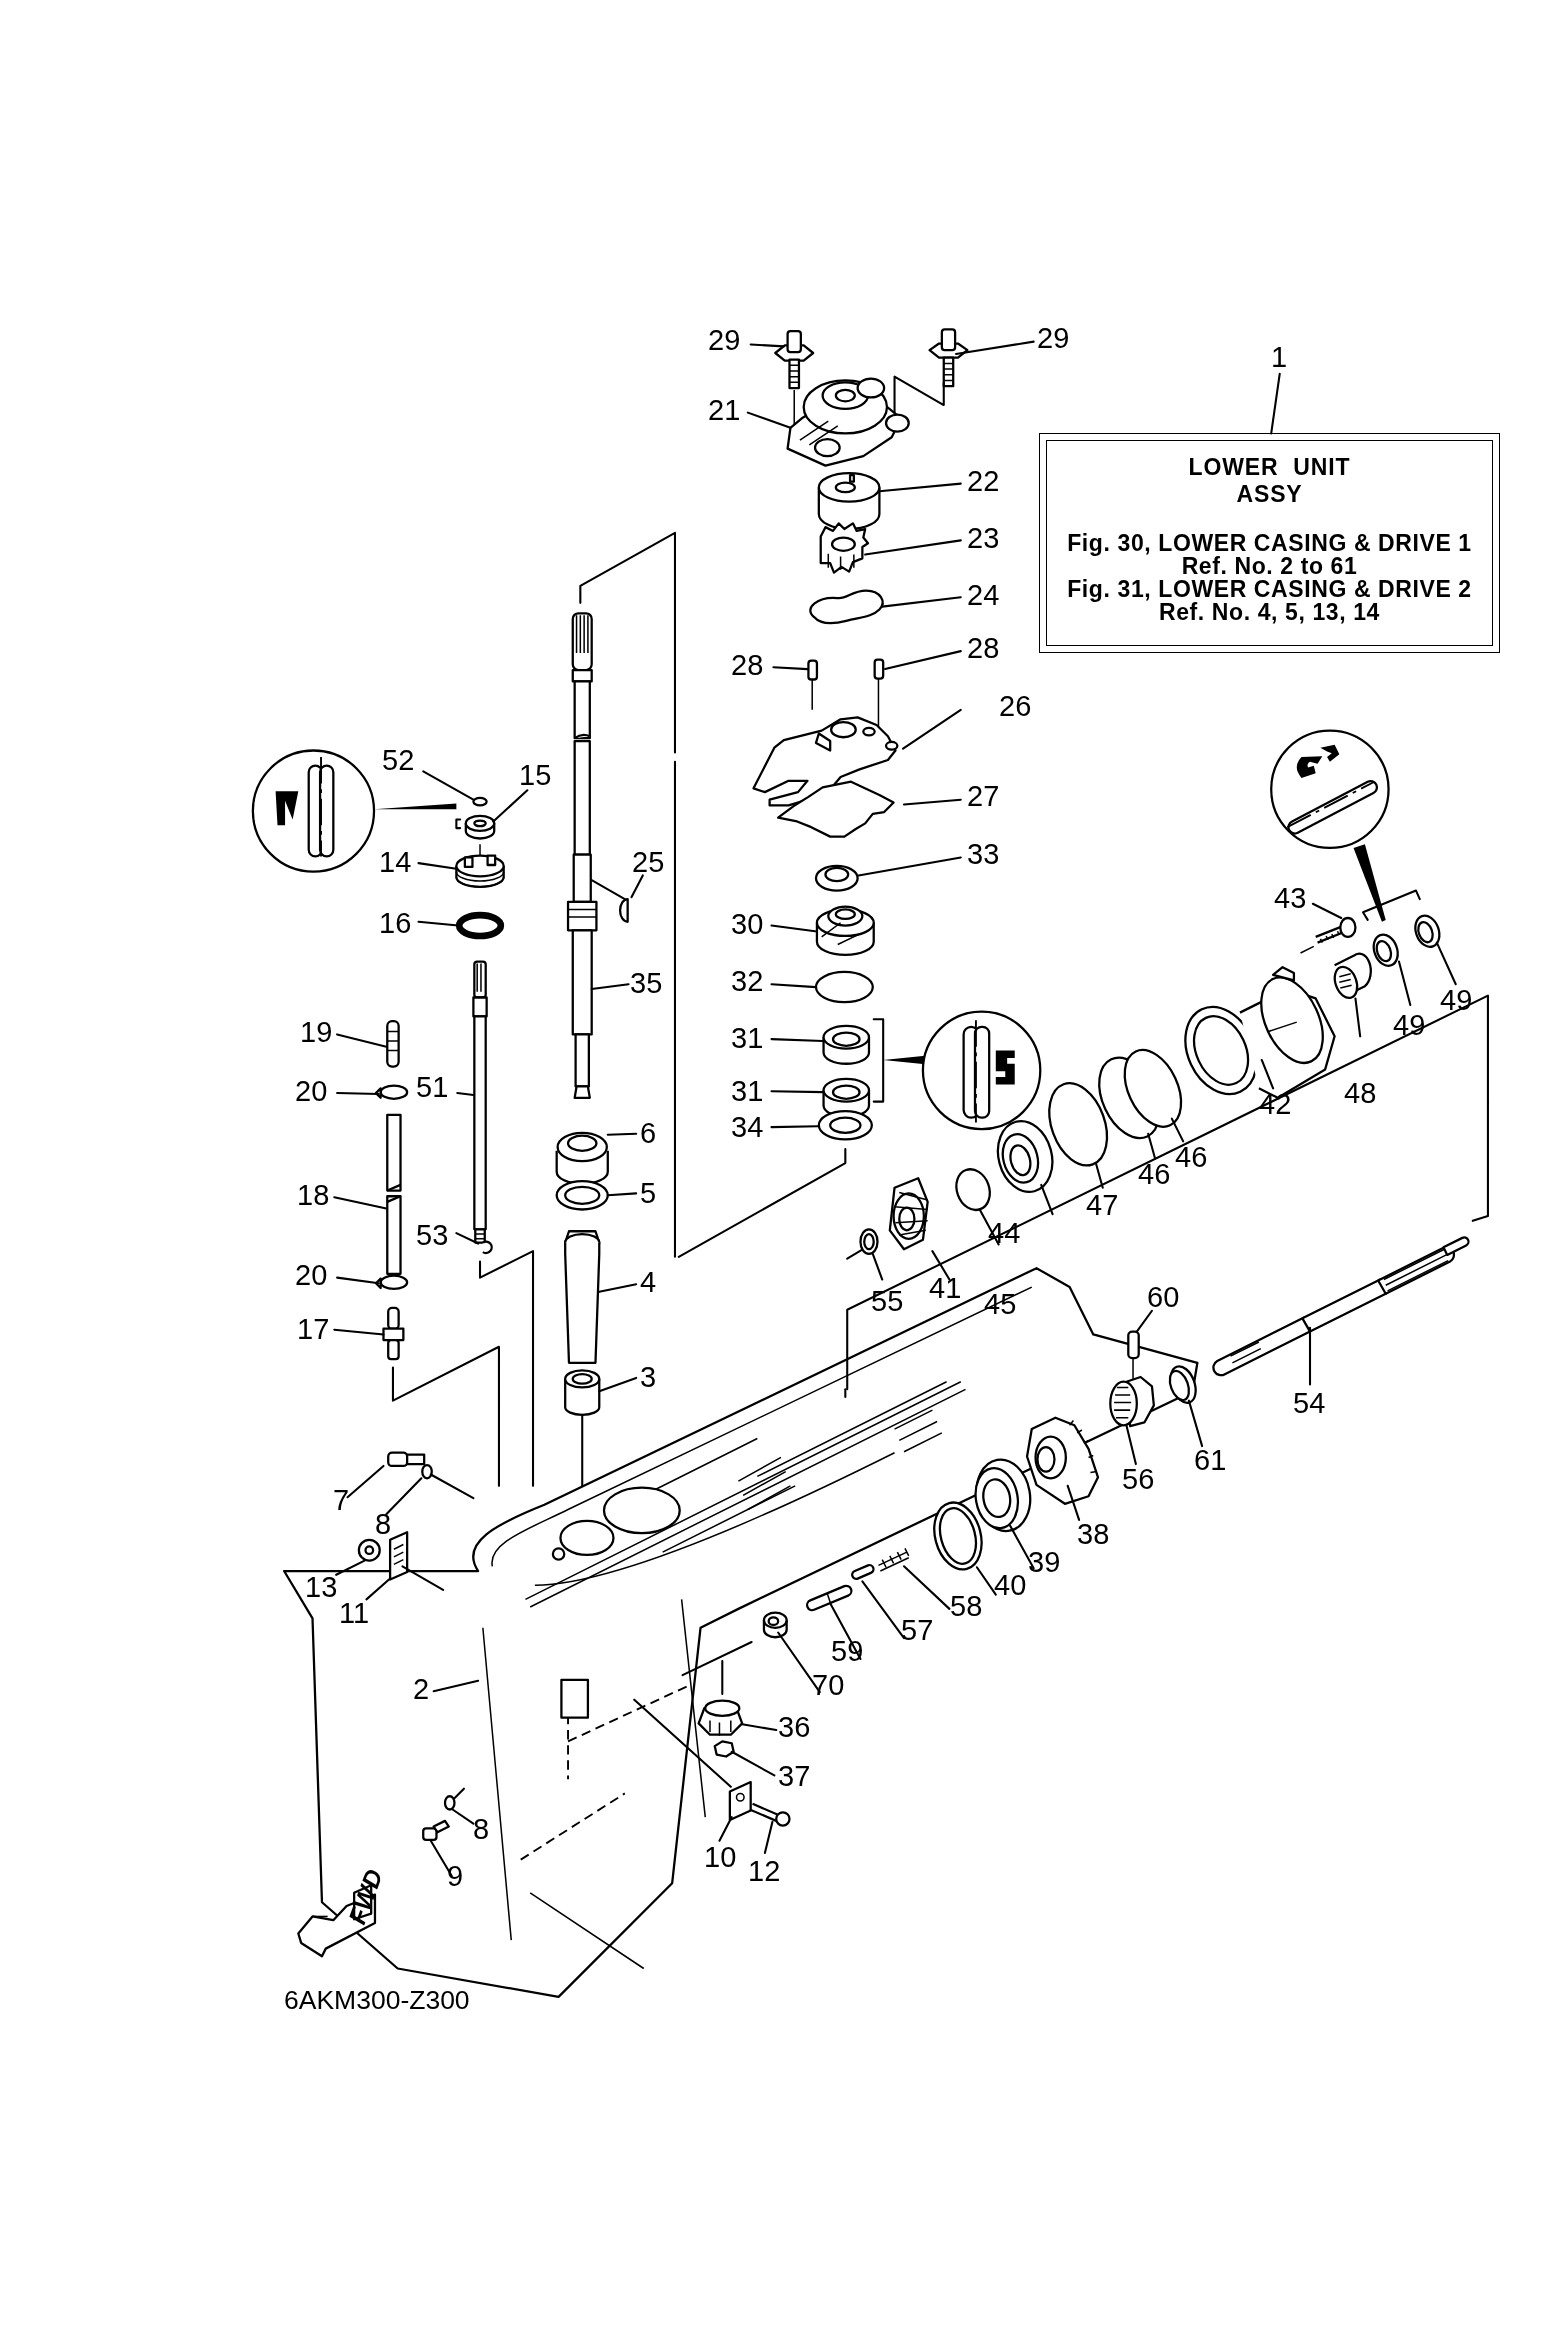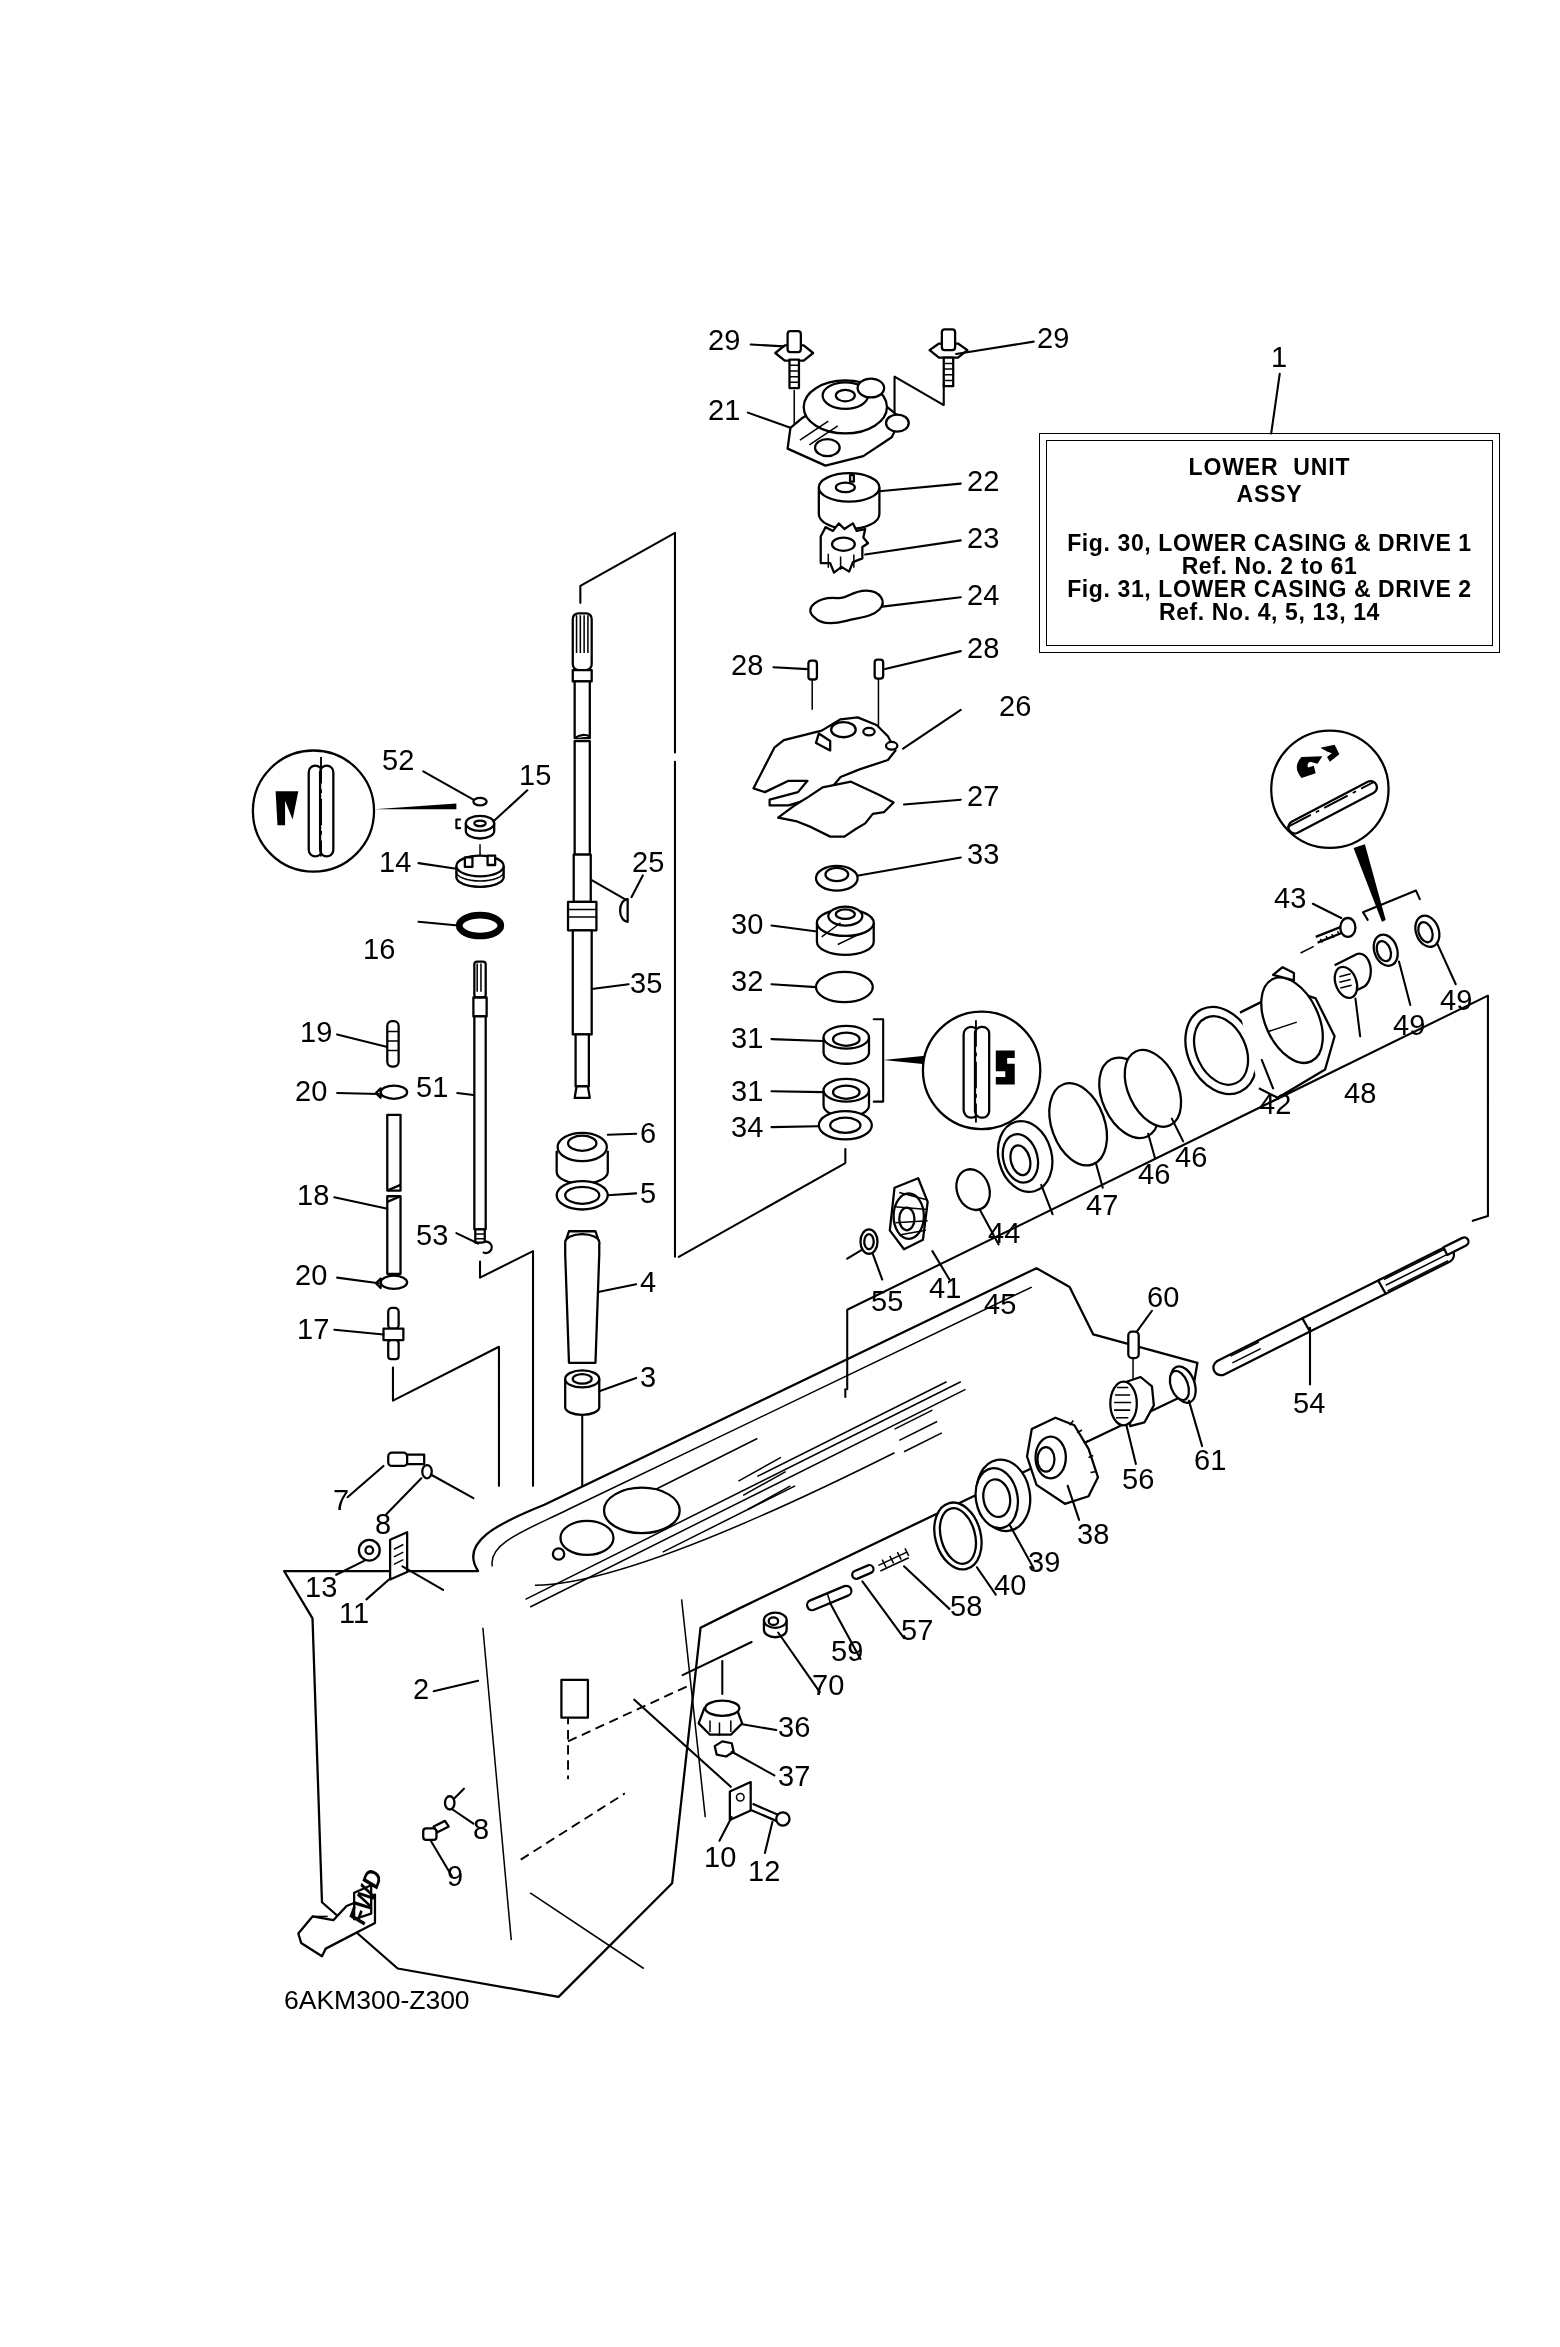--- a/index.html
+++ b/index.html
@@ -535,21 +535,21 @@
 <div class="callout" style="left:967px;top:782px;">27</div>
 <div class="callout" style="left:967px;top:840px;">33</div>
 <div class="callout" style="left:731px;top:910px;">30</div>
 <div class="callout" style="left:731px;top:967px;">32</div>
 <div class="callout" style="left:731px;top:1024px;">31</div>
 <div class="callout" style="left:731px;top:1077px;">31</div>
 <div class="callout" style="left:731px;top:1113px;">34</div>
 <div class="callout" style="left:382px;top:746px;">52</div>
 <div class="callout" style="left:519px;top:761px;">15</div>
 <div class="callout" style="left:379px;top:848px;">14</div>
-<div class="callout" style="left:363px;top:909px;margin-top:26px;">16</div>
+<div class="callout" style="left:379px;top:909px;">16</div>
 <div class="callout" style="left:632px;top:848px;">25</div>
 <div class="callout" style="left:630px;top:969px;">35</div>
 <div class="callout" style="left:300px;top:1018px;">19</div>
 <div class="callout" style="left:295px;top:1077px;">20</div>
 <div class="callout" style="left:416px;top:1073px;">51</div>
 <div class="callout" style="left:297px;top:1181px;">18</div>
 <div class="callout" style="left:416px;top:1221px;">53</div>
 <div class="callout" style="left:295px;top:1261px;">20</div>
 <div class="callout" style="left:297px;top:1315px;">17</div>
 <div class="callout" style="left:640px;top:1119px;">6</div>

